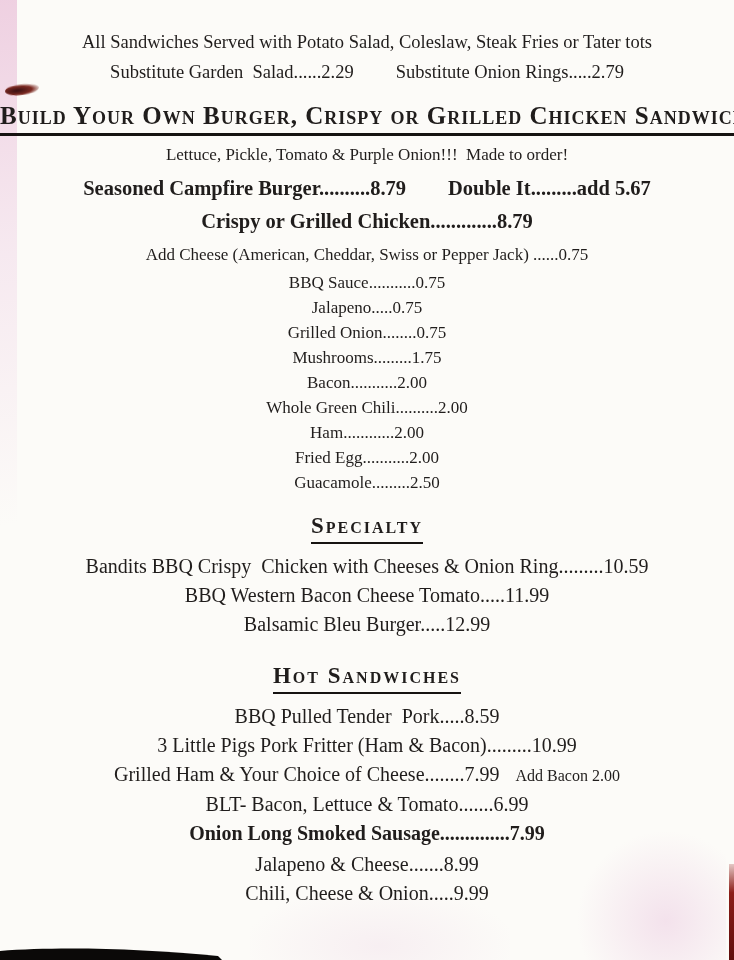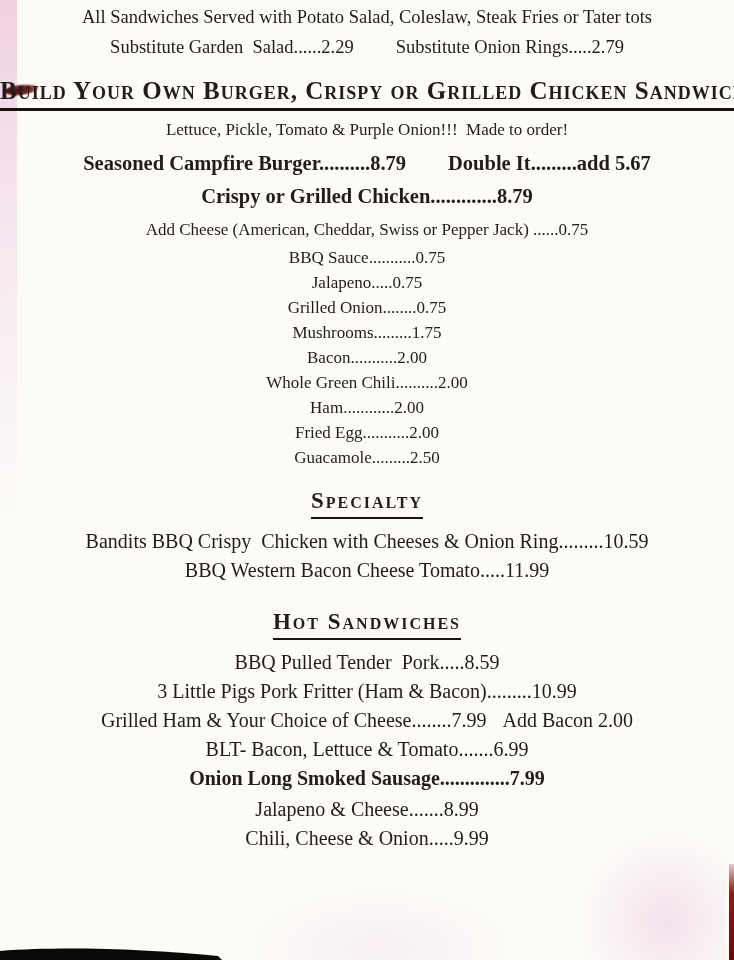--- a/index.html
+++ b/index.html
@@ -6,30 +6,30 @@
   .page{
     position:relative;
     width:734px;height:960px;
     margin:0 auto;
     background:#fcfbf8;
     overflow:hidden;
     font-family:"Liberation Serif","DejaVu Serif",serif;
     color:#201d1c;
     text-align:center;
   }
-  .content{position:relative;padding-top:4px;z-index:2;}
+  .content{position:relative;padding-top:29px;z-index:2;}
   .t{white-space:pre-wrap;}
   .row{margin:0;}
   .s18{font-size:18.5px;line-height:27px;}
   .s17{font-size:17px;line-height:25px;}
   .s20{font-size:20px;line-height:29px;}
   .bold{font-weight:bold;}
   .feature{font-size:20.5px;line-height:30px;font-weight:bold;}
   .gap-left{display:inline-block;margin-left:42px;}
-  .note{font-size:20px;margin-left:16px;}
+  .note{font-size:16px;margin-left:16px;}
   .heading-wrap{margin:0;}
   .heading{
     display:inline-block;
     font-variant:small-caps;
     font-weight:bold;
     border-bottom:3px solid #161311;
     padding-bottom:1px;
     white-space:nowrap;
     letter-spacing:1px;
   }
@@ -103,20 +103,21 @@
       <p class="row s17"><span class="t">Whole Green Chili</span><span class="t">..........</span><span class="t">2.00</span></p>
       <p class="row s17"><span class="t">Ham</span><span class="t">............</span><span class="t">2.00</span></p>
       <p class="row s17"><span class="t">Fried Egg</span><span class="t">...........</span><span class="t">2.00</span></p>
       <p class="row s17"><span class="t">Guacamole</span><span class="t">.........</span><span class="t">2.50</span></p>
     </div>
 
     <p class="heading-wrap mt16"><span class="heading h-sub">Specialty</span></p>
     <div class="mt8">
       <p class="row s20"><span class="t">Bandits BBQ Crispy  Chicken with Cheeses &amp; Onion Ring</span><span class="t">.........</span><span class="t">10.59</span></p>
       <p class="row s20"><span class="t">BBQ Western Bacon Cheese Tomato</span><span class="t">.....</span><span class="t">11.99</span></p>
+      <p class="row s20"><span class="t">Balsamic Bleu Burger</span><span class="t">.....</span><span class="t">12.99</span></p>
     </div>
 
     <p class="heading-wrap mt22"><span class="heading h-sub">Hot Sandwiches</span></p>
     <div class="mt8">
       <p class="row s20"><span class="t">BBQ Pulled Tender  Pork</span><span class="t">.....</span><span class="t">8.59</span></p>
       <p class="row s20"><span class="t">3 Little Pigs Pork Fritter (Ham &amp; Bacon)</span><span class="t">.........</span><span class="t">10.99</span></p>
       <p class="row s20"><span class="t">Grilled Ham &amp; Your Choice of Cheese</span><span class="t">........</span><span class="t">7.99</span><span class="t note">Add Bacon 2.00</span></p>
       <p class="row s20"><span class="t">BLT- Bacon, Lettuce &amp; Tomato</span><span class="t">.......</span><span class="t">6.99</span></p>
       <p class="row s20 bold"><span class="t">Onion Long Smoked Sausage</span><span class="t">..............</span><span class="t">7.99</span></p>
     </div>

